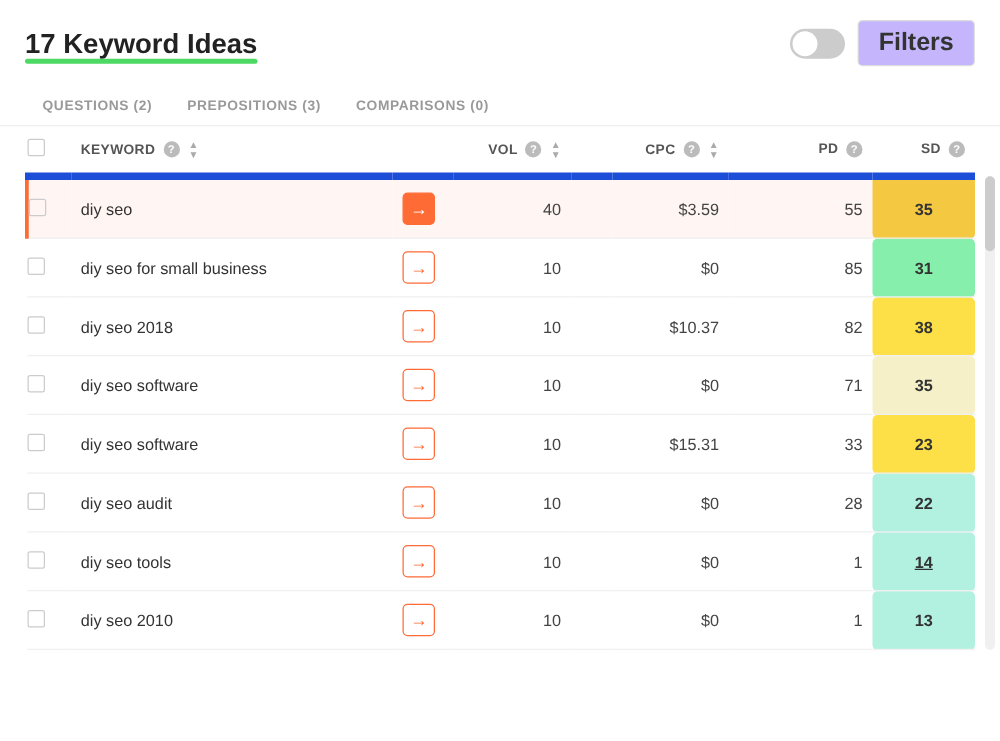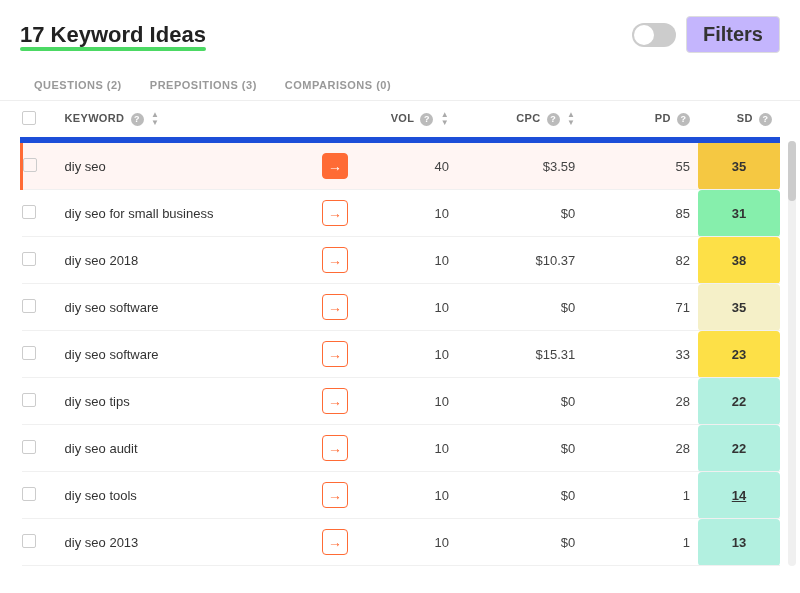--- a/index.html
+++ b/index.html
@@ -349,54 +349,43 @@
           <td><div class="arrow-btn">→</div></td>
           <td class="num-cell">10</td>
           <td></td>
           <td class="num-cell">$15.31</td>
           <td></td>
           <td class="num-cell">33</td>
           <td class="sd-cell" style="background: #fde047;">23</td>
         </tr>
         <tr>
           <td class="col-check"><div class="checkbox"></div></td>
-          <td><span class="keyword-text">diy seo tips</span></td>
+          <td><span class="keyword-text">diy seo audit</span></td>
           <td><div class="arrow-btn">→</div></td>
           <td class="num-cell">10</td>
           <td></td>
           <td class="num-cell">$0</td>
           <td></td>
           <td class="num-cell">28</td>
           <td class="sd-cell" style="background: rgb(178, 240, 224);">22</td>
         </tr>
         <tr>
           <td class="col-check"><div class="checkbox"></div></td>
-          <td><span class="keyword-text">diy seo audit</span></td>
-          <td><div class="arrow-btn">→</div></td>
-          <td class="num-cell">10</td>
-          <td></td>
-          <td class="num-cell">$0</td>
-          <td></td>
-          <td class="num-cell">28</td>
-          <td class="sd-cell" style="background: rgb(178, 240, 224);">22</td>
-        </tr>
-        <tr>
-          <td class="col-check"><div class="checkbox"></div></td>
           <td><span class="keyword-text">diy seo tools</span></td>
           <td><div class="arrow-btn">→</div></td>
           <td class="num-cell">10</td>
           <td></td>
           <td class="num-cell">$0</td>
           <td></td>
           <td class="num-cell">1</td>
           <td class="sd-cell" style="background: rgb(178, 240, 224); text-decoration: underline;">14</td>
         </tr>
         <tr>
           <td class="col-check"><div class="checkbox"></div></td>
-          <td><span class="keyword-text">diy seo 2013</span></td>
+          <td><span class="keyword-text">diy seo 2010</span></td>
           <td><div class="arrow-btn">→</div></td>
           <td class="num-cell">10</td>
           <td></td>
           <td class="num-cell">$0</td>
           <td></td>
           <td class="num-cell">1</td>
           <td class="sd-cell" style="background: rgb(178, 240, 224);">13</td>
         </tr>
       </tbody>
   </table>

